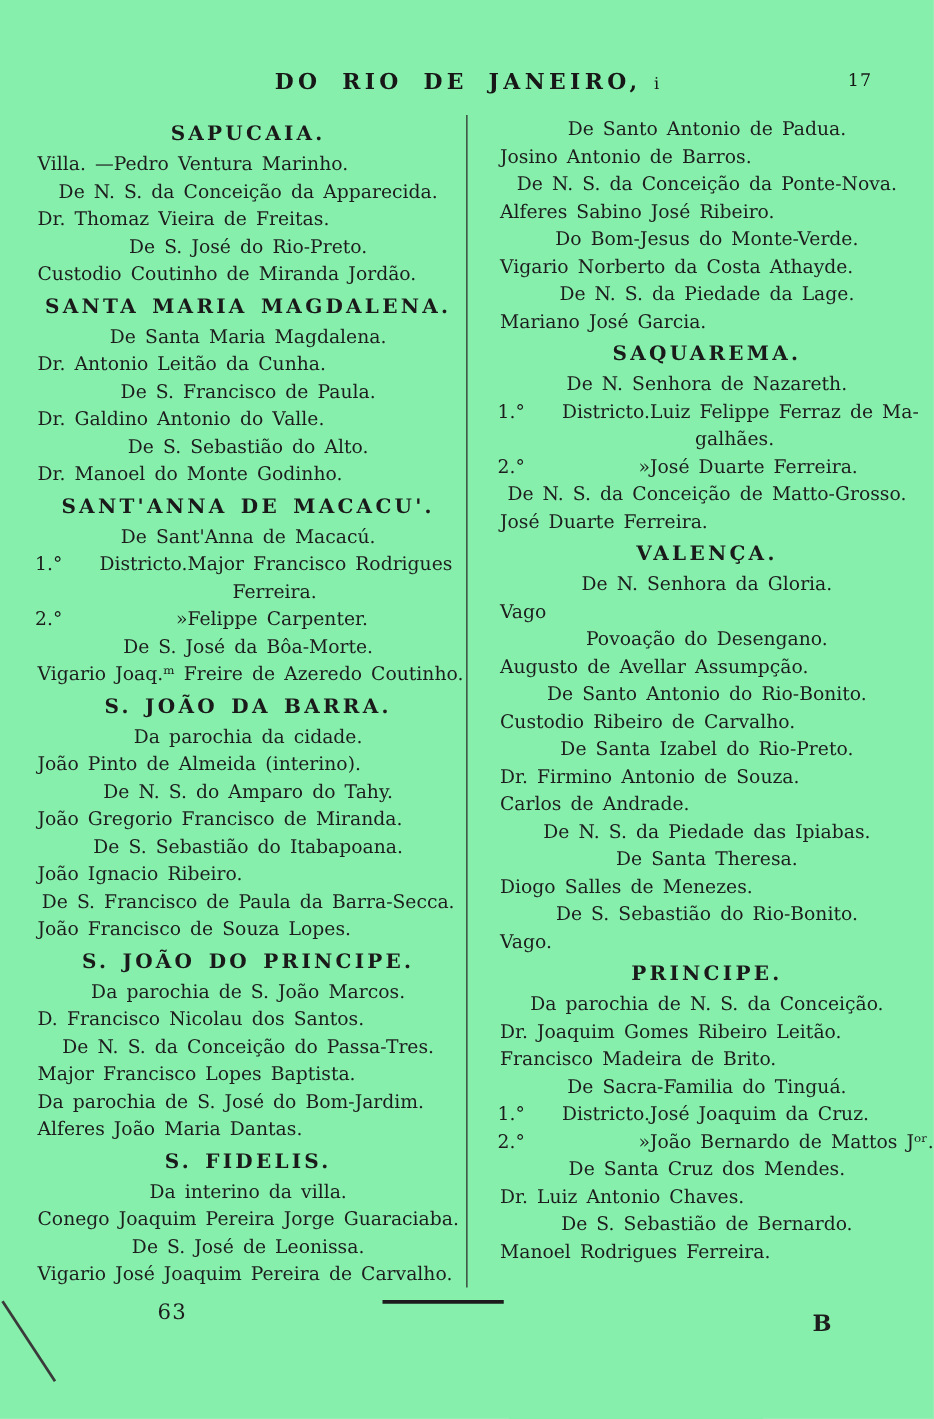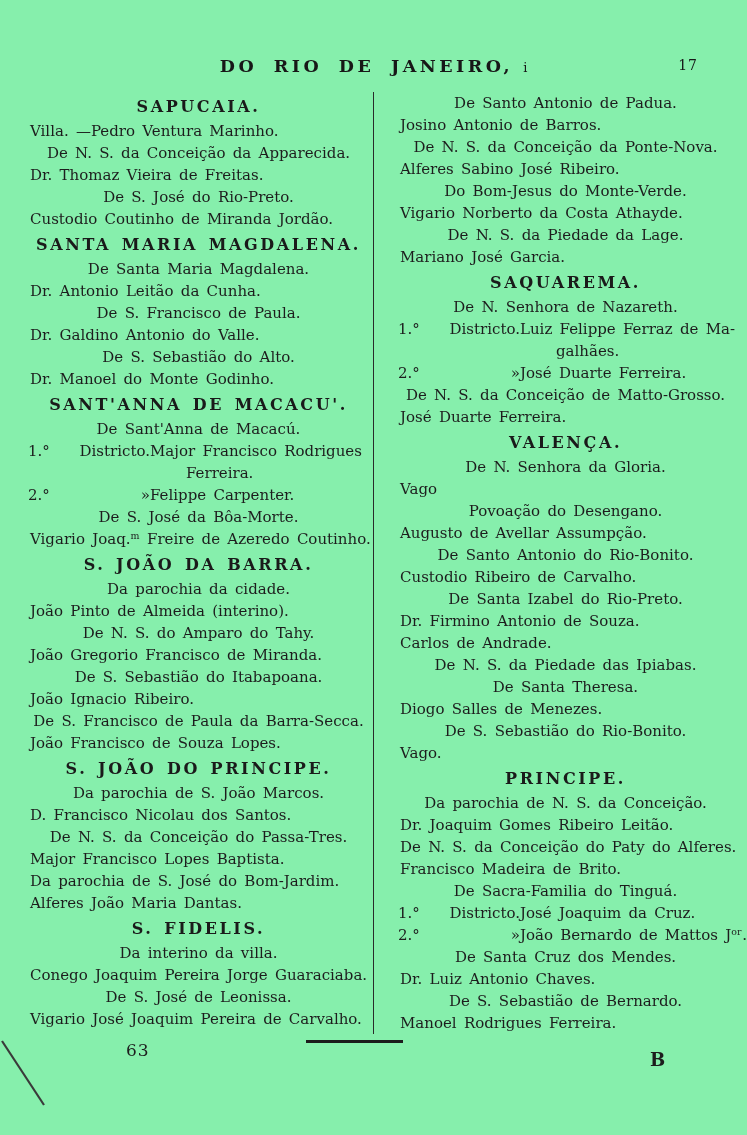--- a/index.html
+++ b/index.html
@@ -140,21 +140,20 @@
         <div class="line name">Dr. Firmino Antonio de Souza.</div>
         <div class="line name">Carlos de Andrade.</div>
         <div class="line dedication">De N. S. da Piedade das Ipiabas.</div>
         <div class="line dedication">De Santa Theresa.</div>
         <div class="line name">Diogo Salles de Menezes.</div>
         <div class="line dedication">De S. Sebastião do Rio-Bonito.</div>
         <div class="line name">Vago.</div>
         <div class="line heading">PRINCIPE.</div>
         <div class="line dedication">Da parochia de N. S. da Conceição.</div>
         <div class="line name">Dr. Joaquim Gomes Ribeiro Leitão.</div>
-        <div class="line name">De N. S. da Conceição do Paty do Alferes.</div>
         <div class="line name">Francisco Madeira de Brito.</div>
         <div class="line dedication">De Sacra-Familia do Tinguá.</div>
         <div class="line district">
           <span class="d-num">1.°</span>
           <span class="d-mid">Districto.</span>
           <span class="d-rest">José Joaquim da Cruz.</span>
         </div>
         <div class="line district">
           <span class="d-num">2.°</span>
           <span class="d-mid">»</span>

